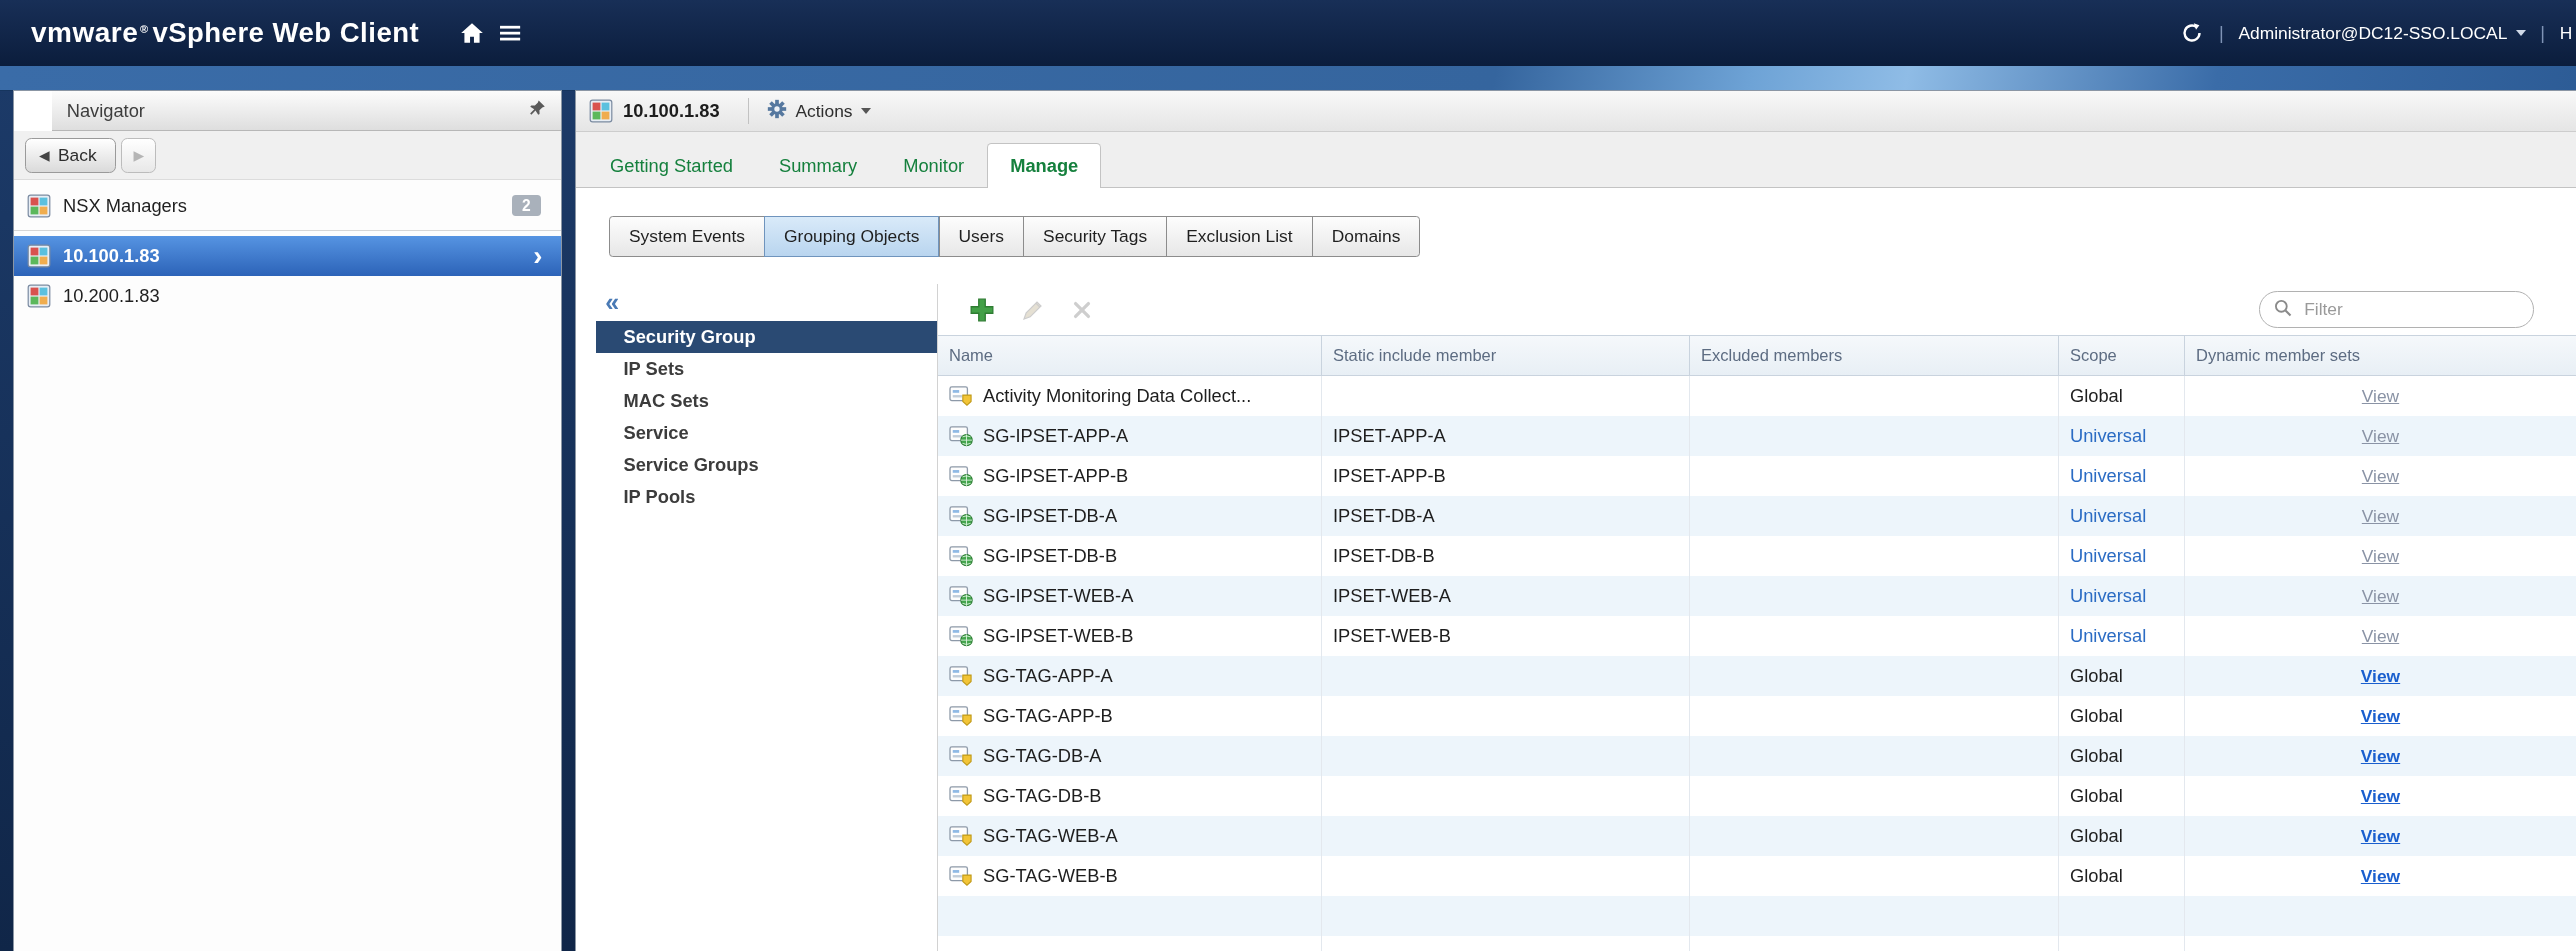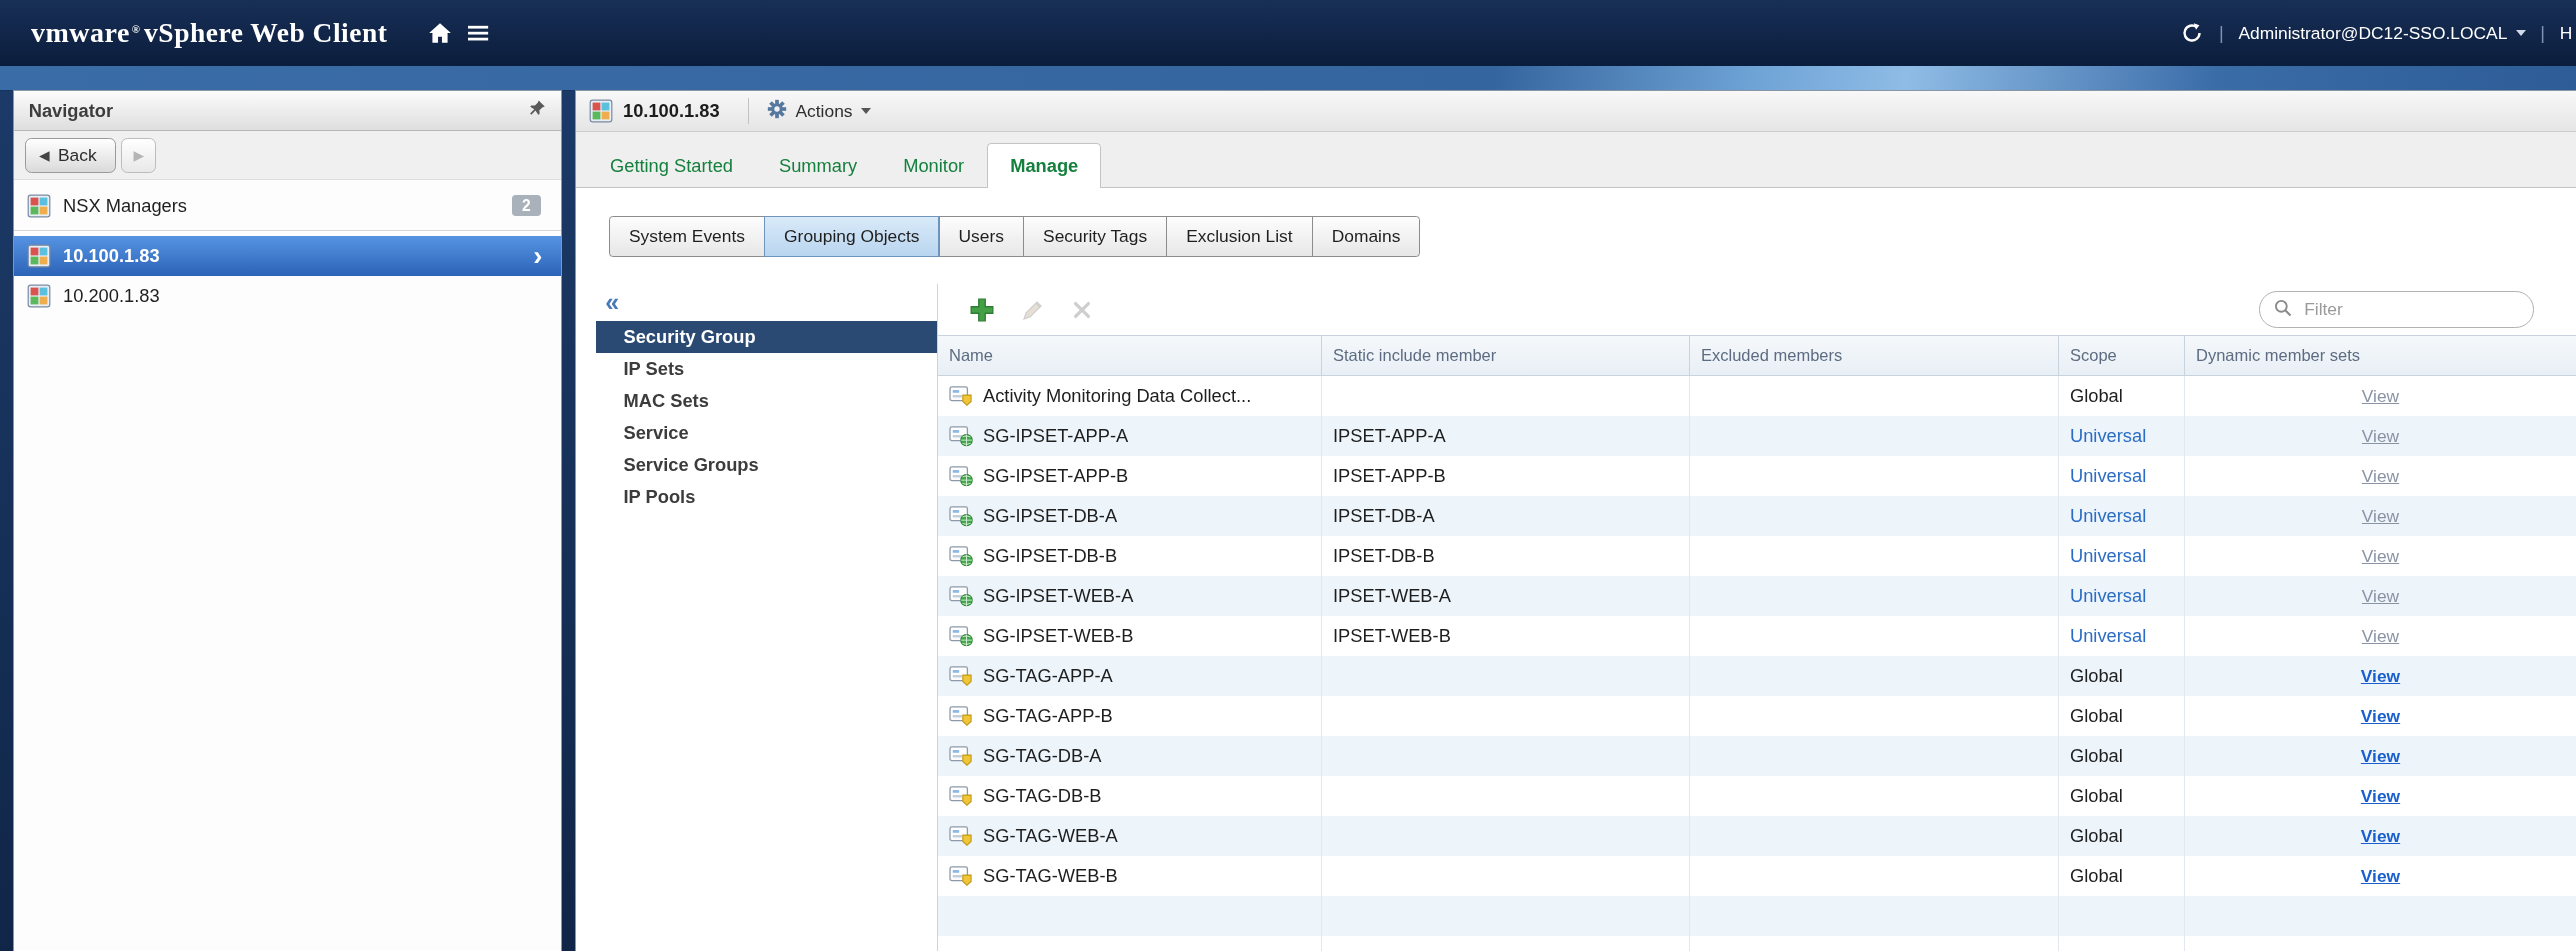--- a/index.html
+++ b/index.html
@@ -2,39 +2,39 @@
 <html style="font-size:14.7px"><head>
 <meta charset="utf-8">
 <style>
   html,body{margin:0;padding:0;width:2576px;height:952px;overflow:hidden;
     font-family:"Liberation Sans",sans-serif;background:#13294d;}
   .app{position:relative;width:2576px;height:952px;background:linear-gradient(#1d3c6b,#102648);overflow:hidden;}
 
   
   .topbar{position:absolute;top:0;left:0;right:0;height:66px;
     background:linear-gradient(#182f57,#0b1d3c);display:flex;align-items:center;color:#fff;}
-  .brand{margin-left:31px;font-size:28px;font-weight:bold;letter-spacing:0.5px;display:flex;align-items:baseline;font-family:Liberation Serif, serif;}
+  .brand{margin-left:31px;font-size:28px;font-weight:bold;letter-spacing:0.5px;display:flex;align-items:baseline;}
   .brand .reg{font-size:11px;vertical-align:super;margin:0 3.7px 0 1.8px;position:relative;top:-9.2px;}
   .product{font-size:27.5px;font-weight:bold;}
   .topbar-icons{margin-left:40px;display:flex;align-items:center;gap:14.7px;}
   .tb-icon{display:flex;align-items:center;justify-content:center;cursor:pointer;}
   .topbar-right{position:absolute;right:3.7px;top:0;height:66px;display:flex;align-items:center;gap:14.7px;font-size:17.4px;white-space:nowrap;}
   .tb-sep{color:#7f93b5;font-size:18.3px;}
   .user-menu{display:flex;align-items:center;gap:8.3px;cursor:pointer;}
   .caret-down{width:0;height:0;border-left:5.5px solid transparent;border-right:5.5px solid transparent;border-top:6.4px solid #cfd9e8;}
 
   
   .banner-strip{position:absolute;top:66px;left:0;right:0;height:24px;border-bottom:0.9px solid #16355e;
     background:linear-gradient(100deg,#3a6ca8 0%,#35659e 58%,#6ea3d6 68%,#8fbce6 74%,#3a6ca8 86%,#2d5c96 100%);}
 
   
   .navigator{position:absolute;left:13px;top:90px;width:547px;bottom:0;background:#fff;
     border:0.9px solid #8b96a4;border-bottom:none;display:flex;flex-direction:column;}
   .nav-header{height:39px;flex:0 0 39px;background:linear-gradient(#fcfcfc,#dedede);border-bottom:0.9px solid #b7b7b7;
-    display:flex;align-items:center;justify-content:space-between;padding:0 14.7px;font-weight:bold;font-size:18.3px;color:#3d3d3d;}
+    display:flex;align-items:center;justify-content:space-between;padding:0 14.7px;font-weight:normal;font-size:18.3px;color:#3d3d3d;margin-left:38px;}
   .nav-back-row{height:48px;flex:0 0 48px;display:flex;align-items:center;gap:5.5px;padding:0 11px;
     background:#f0f0f0;border-bottom:0.9px solid #dcdcdc;}
   .back-btn{height:33px;display:flex;align-items:center;gap:8.3px;padding:0 18.3px 0 13px;border:0.9px solid #9a9a9a;
     border-radius:6.4px;background:linear-gradient(#ffffff,#dadada);font-size:17.4px;color:#2d2d2d;cursor:pointer;}
   .back-glyph{font-size:13.8px;color:#444;}
   .fwd-btn{width:33px;height:33px;border:0.9px solid #bcbcbc;border-radius:6.4px;background:linear-gradient(#fff,#e8e8e8);
     color:#b5b5b5;display:flex;align-items:center;justify-content:center;font-size:13.8px;}
   .nav-list{flex:1;background:#fdfdfd;padding-top:5.5px;}
   .nav-item{height:40px;display:flex;align-items:center;gap:12px;padding:0 13px;font-size:18.3px;color:#1f1f1f;cursor:pointer;}
   .nav-item .nicon{flex:0 0 24px;width:24px;height:24px;}

